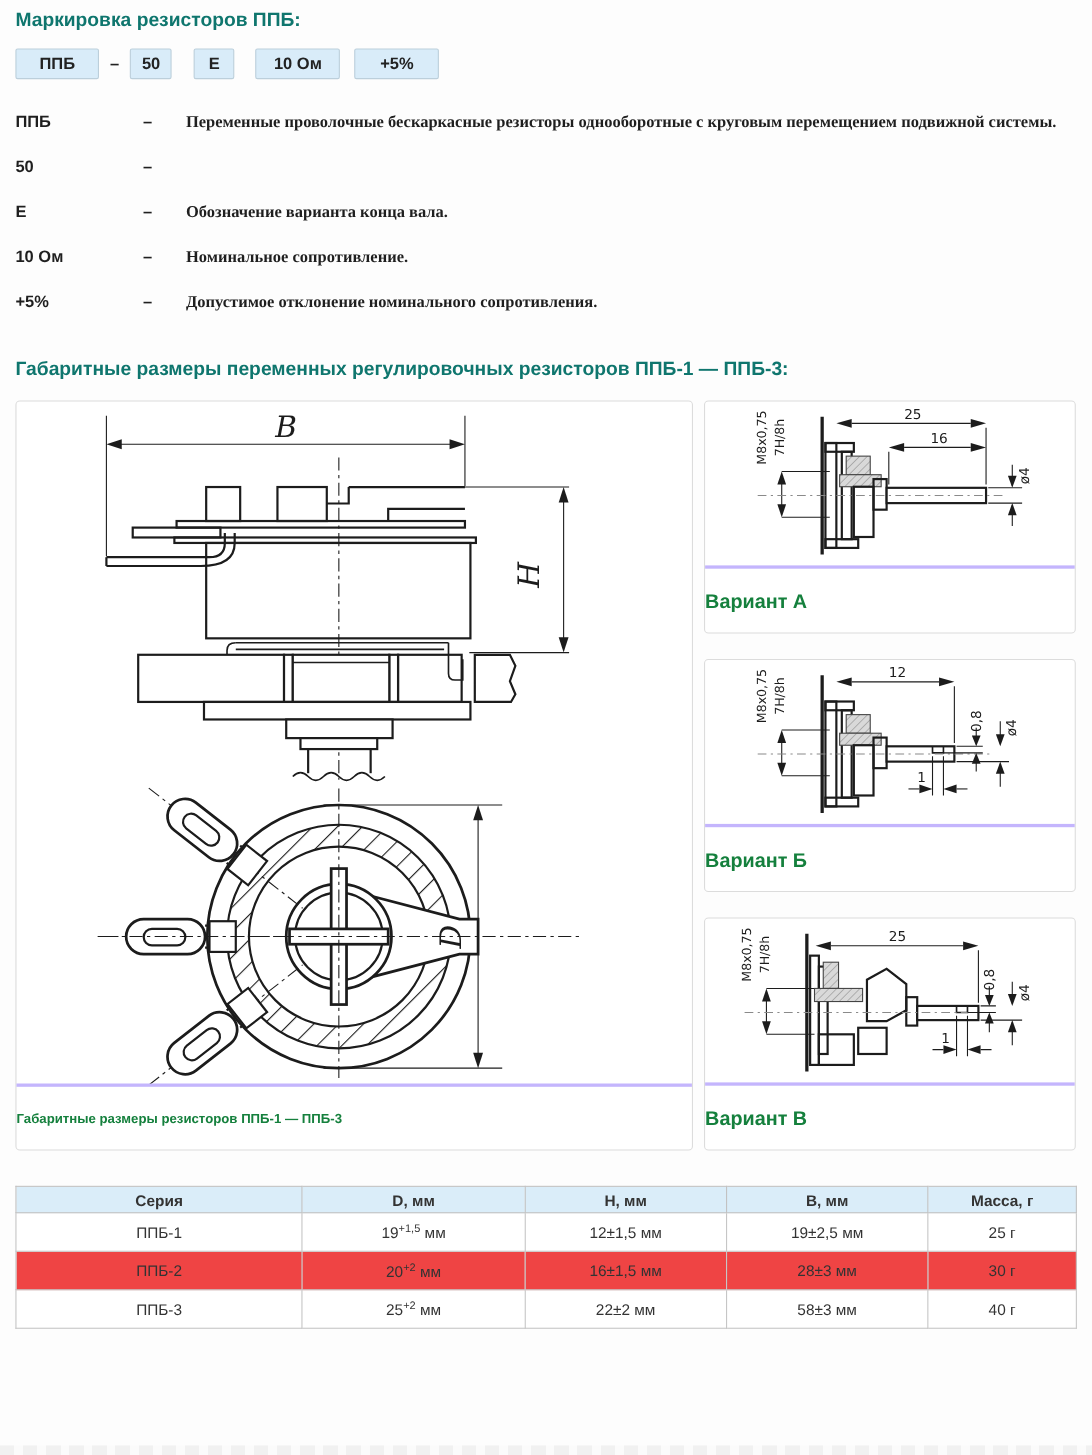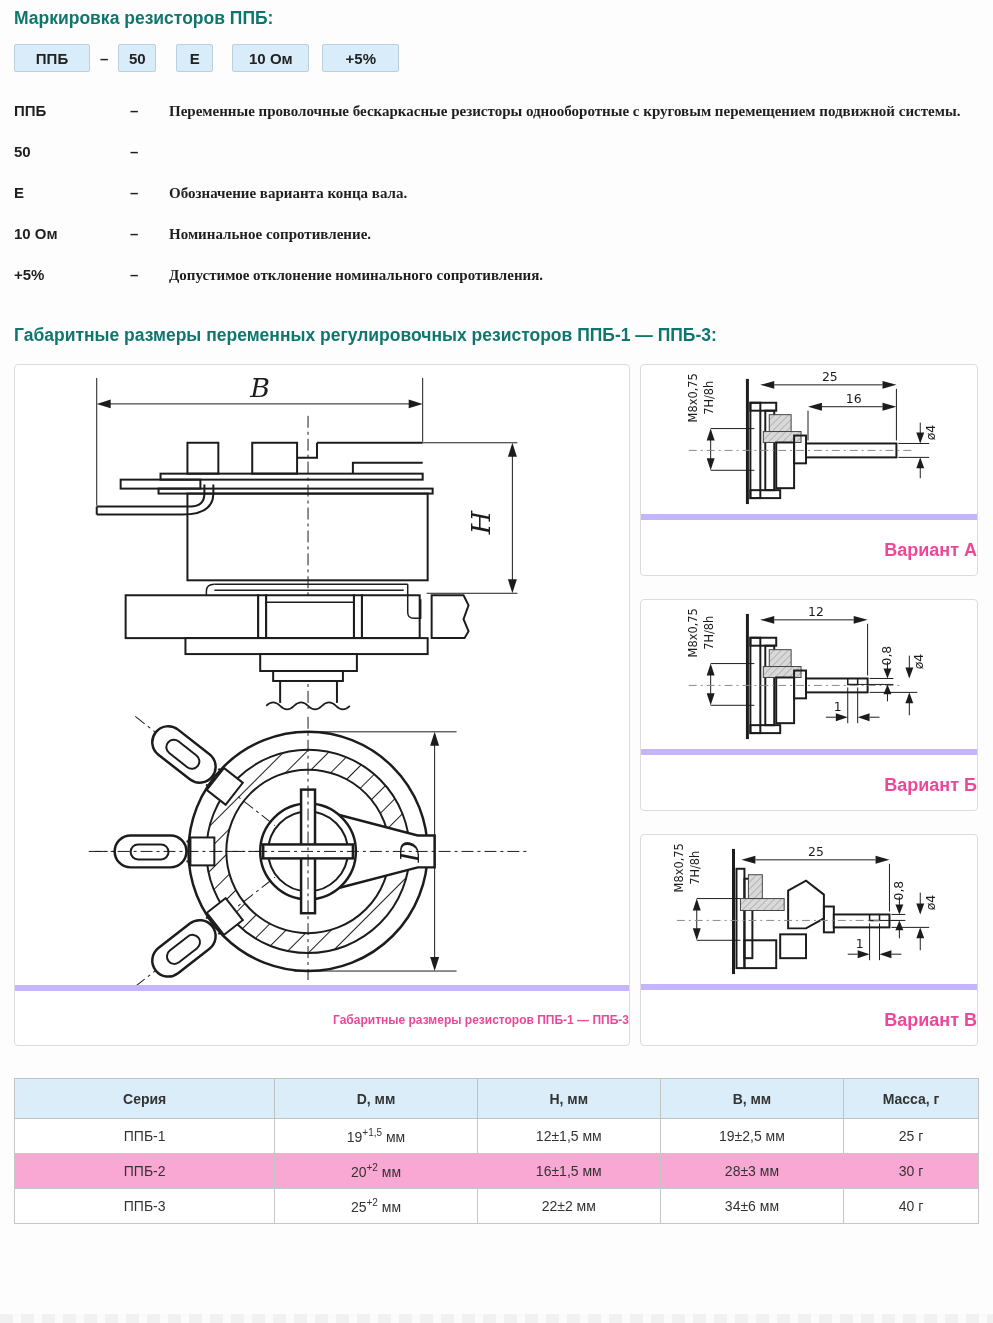--- a/index.html
+++ b/index.html
@@ -43,21 +43,21 @@
   
   .drawings { margin:18px 0 0 14px; display:flex; gap:10px; }
   .panel {
     background:#fff; border:1px solid #dcdcdc; border-radius:4px;
   }
   .panel-main { width:616px; height:682px; }
   .right-col { width:338px; display:flex; flex-direction:column; gap:23px; }
   .panel-variant { width:338px; height:212px; }
   .panel svg { display:block; }
   .caption {
-    border-top:6px solid #c4b5fd; text-align:right; font-weight:bold; color:#ec4899;
+    border-top:3px solid #c4b5fd; text-align:left; font-weight:bold; color:#15803d;
   }
   .caption-main { font-size:12px; line-height:58px; }
   .caption-variant { font-size:18px; line-height:60px; }
 
   
   .s2  { stroke:#1c1c1c; stroke-width:2; fill:none; }
   .s25 { stroke:#1c1c1c; stroke-width:2.5; fill:none; }
   .s3  { stroke:#1c1c1c; stroke-width:3; fill:none; }
   .s15 { stroke:#1c1c1c; stroke-width:1.5; fill:none; }
   .thin{ stroke:#1c1c1c; stroke-width:1; fill:none; }
@@ -68,25 +68,25 @@
   .dimletter { font:italic 27px "DejaVu Serif", serif; fill:#1c1c1c; }
   .vtxt { font:12.5px "DejaVu Sans", sans-serif; fill:#1c1c1c; }
   .ttxt { font:11.5px "DejaVu Sans", sans-serif; fill:#1c1c1c; }
 
   
   .spec-table {
     width:965px; margin:32px 14px 0 14px; border-collapse:collapse;
     font-size:14px; color:#333;
   }
   .spec-table th {
-    background:#daedf9; font-weight:bold; height:40px;
+    background:#daedf9; font-weight:bold; height:24px;
     border:1px solid #c2c2c2; text-align:center;
   }
   .spec-table td { height:35px; border:1px solid #c6c6c6; text-align:center; background:#fff; }
-  .spec-table tr.alt td { background:#f9a8d4; }
+  .spec-table tr.alt td { background:#ef4444; }
   sup.tol { font-size:10px; vertical-align:super; }
 
   .bottom-strip {
     position:absolute; left:0; bottom:0; width:100%; height:9px;
     background:repeating-linear-gradient(90deg,#f1f1f1 0 13px,#fbfbfb 13px 21px);
   }
 </style>
 </head>
 <body>
 
@@ -473,20 +473,20 @@
         <td>ППБ-2</td>
         <td><span>20</span><sup class="tol">+2</sup><span> мм</span></td>
         <td>16±1,5 мм</td>
         <td>28±3 мм</td>
         <td>30 г</td>
       </tr>
       <tr>
         <td>ППБ-3</td>
         <td><span>25</span><sup class="tol">+2</sup><span> мм</span></td>
         <td>22±2 мм</td>
-        <td>34±6 мм</td>
+        <td>58±3 мм</td>
         <td>40 г</td>
       </tr>
     </tbody>
   </table>
 
   <div class="bottom-strip"></div>
 </div>
 
 </body></html>

